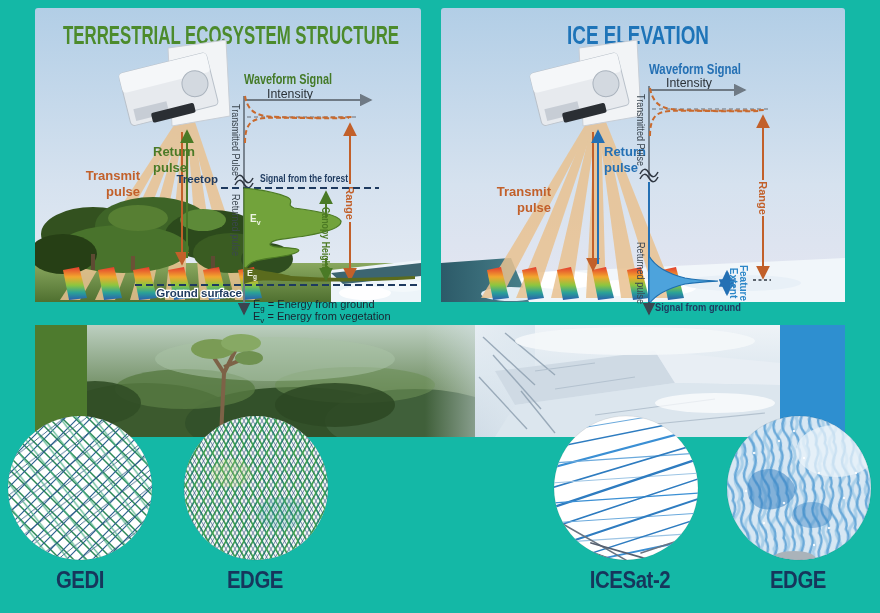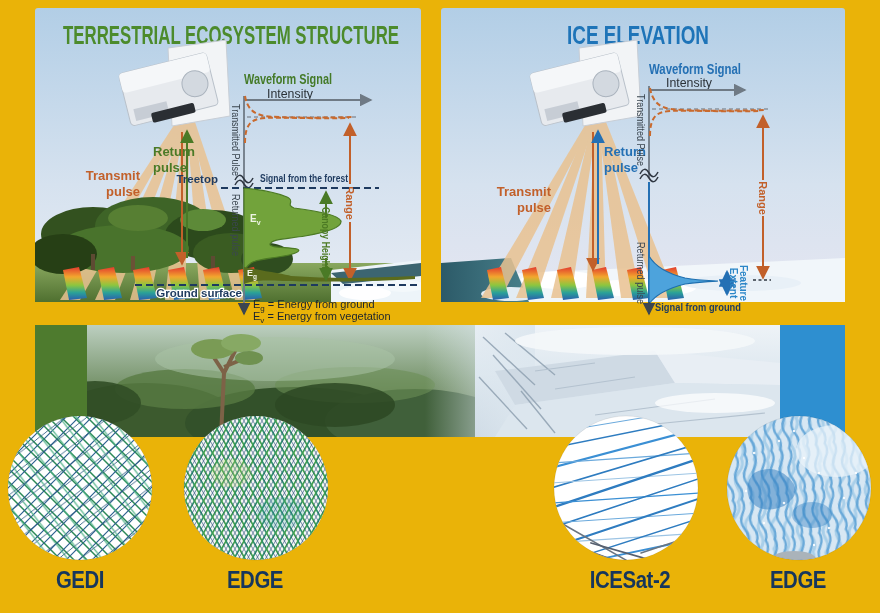--- a/index.html
+++ b/index.html
@@ -1,16 +1,16 @@
 <!DOCTYPE html>
 <html><head>
 <meta charset="utf-8">
 <style>
   html,body{margin:0;padding:0;background:#fff;}
-  .page{position:relative;width:880px;height:613px;background:#eab308;overflow:hidden;
+  .page{position:relative;width:880px;height:613px;background:#14b8a6;overflow:hidden;
         font-family:"Liberation Sans",sans-serif;}
   .abs{position:absolute;}
   svg text{font-family:"Liberation Sans",sans-serif;}
   .circle-label{position:absolute;top:566px;width:170px;text-align:center;
     font-weight:bold;font-size:24px;color:#16365c;letter-spacing:-0.5px;
     transform:scaleX(0.85);}
 </style>
 </head>
 <body>
 

